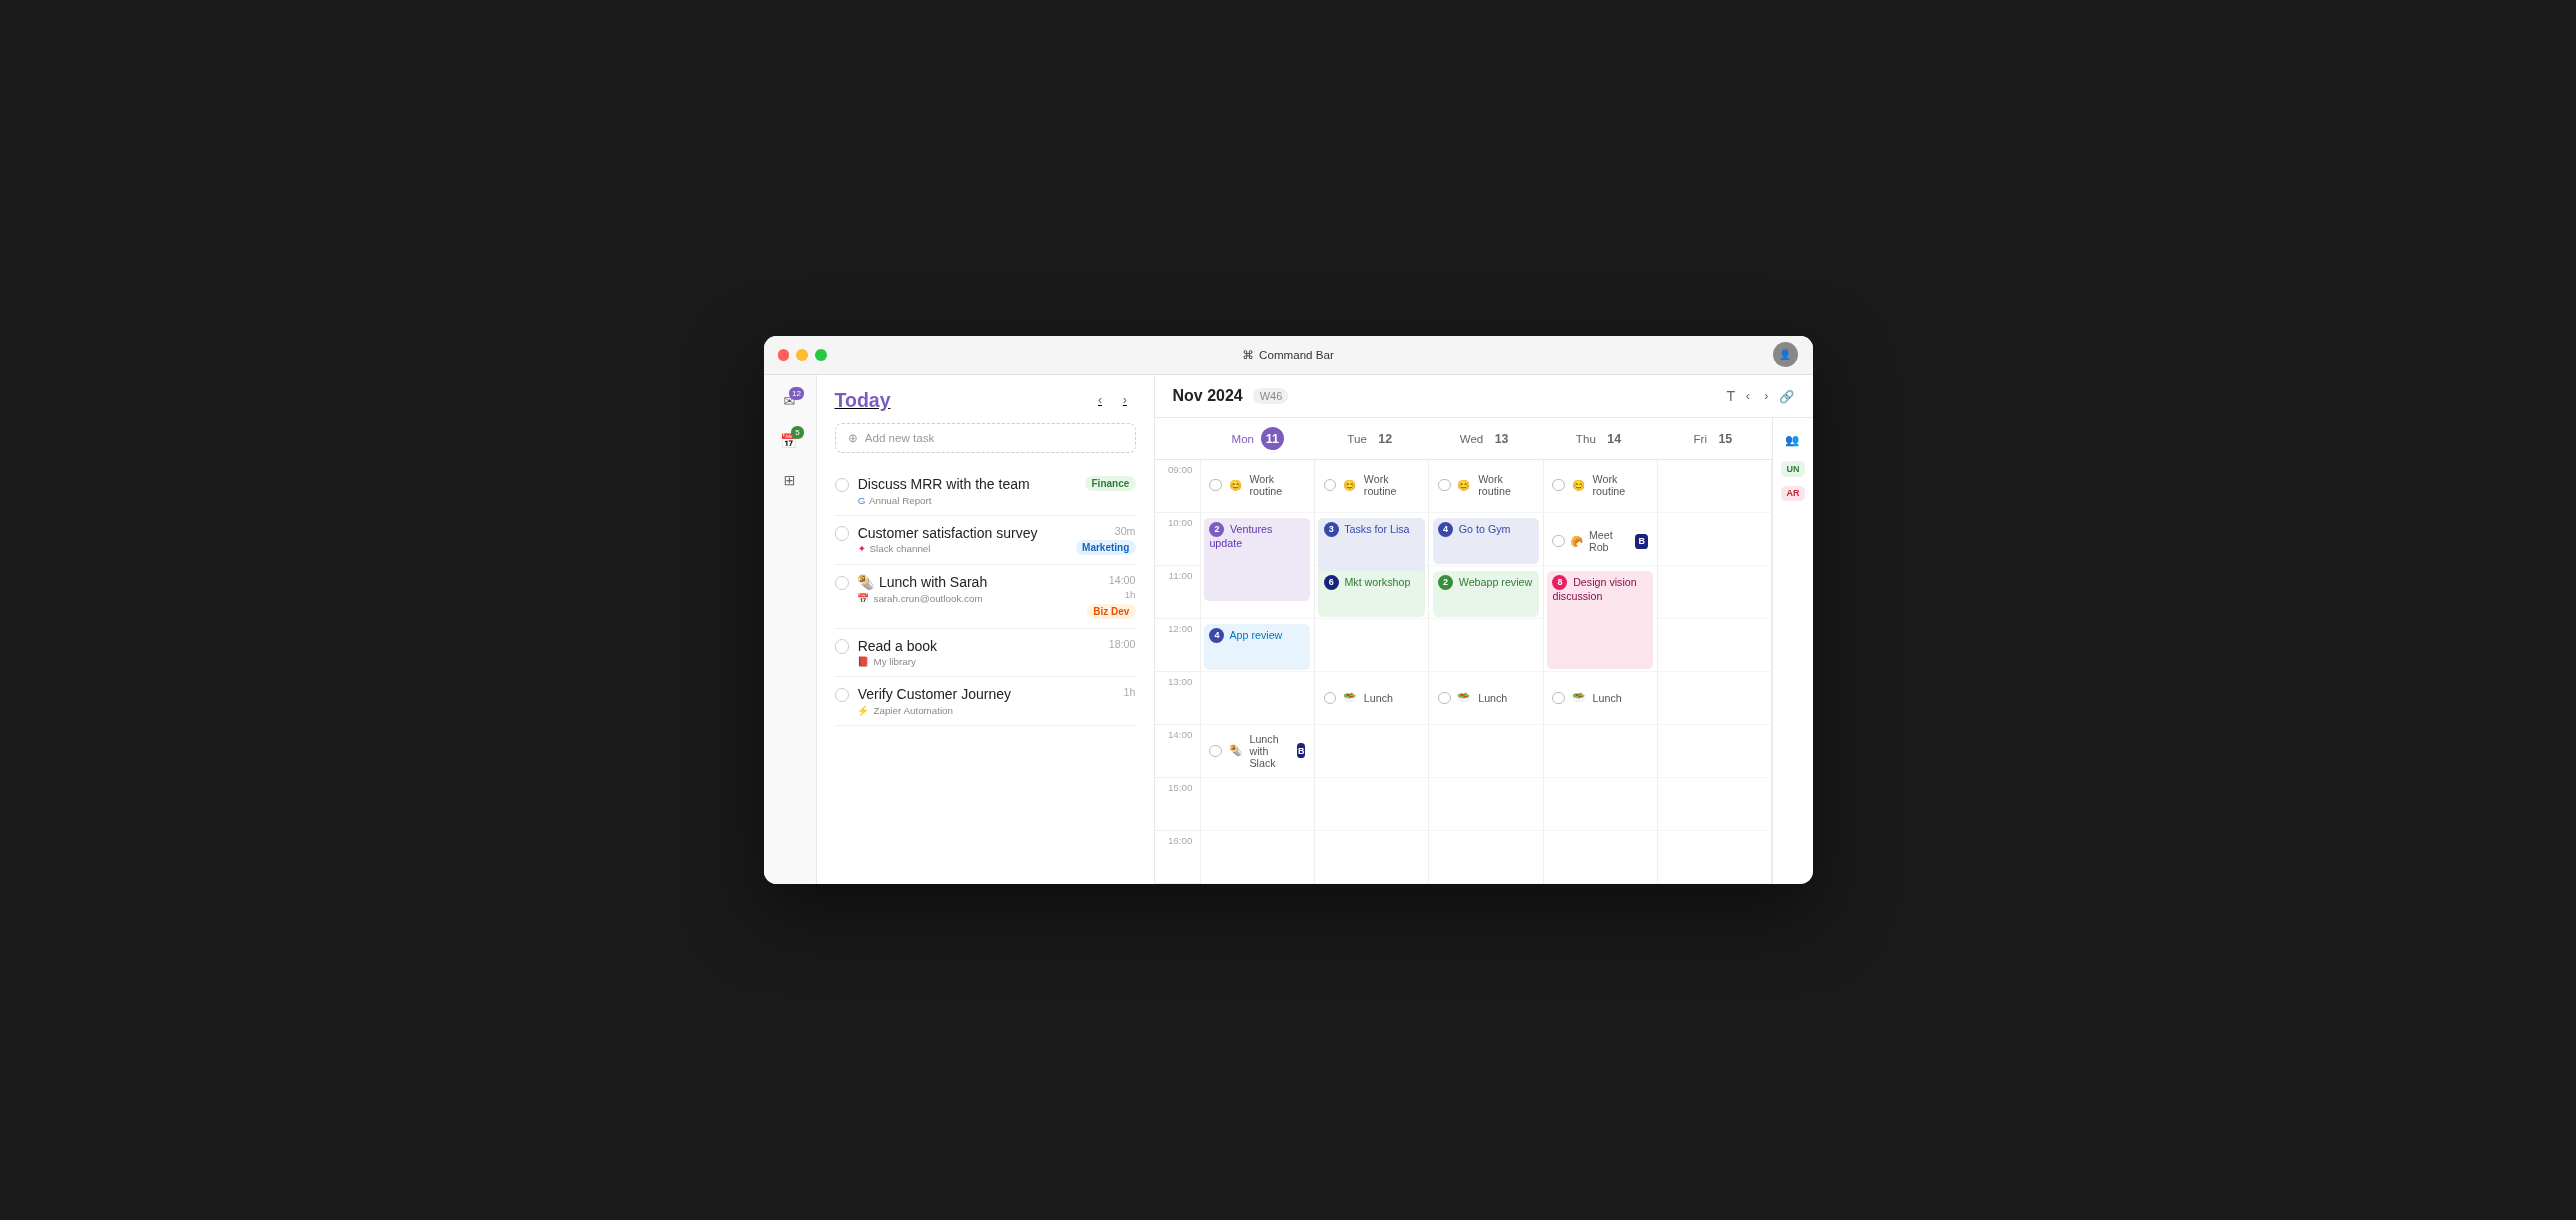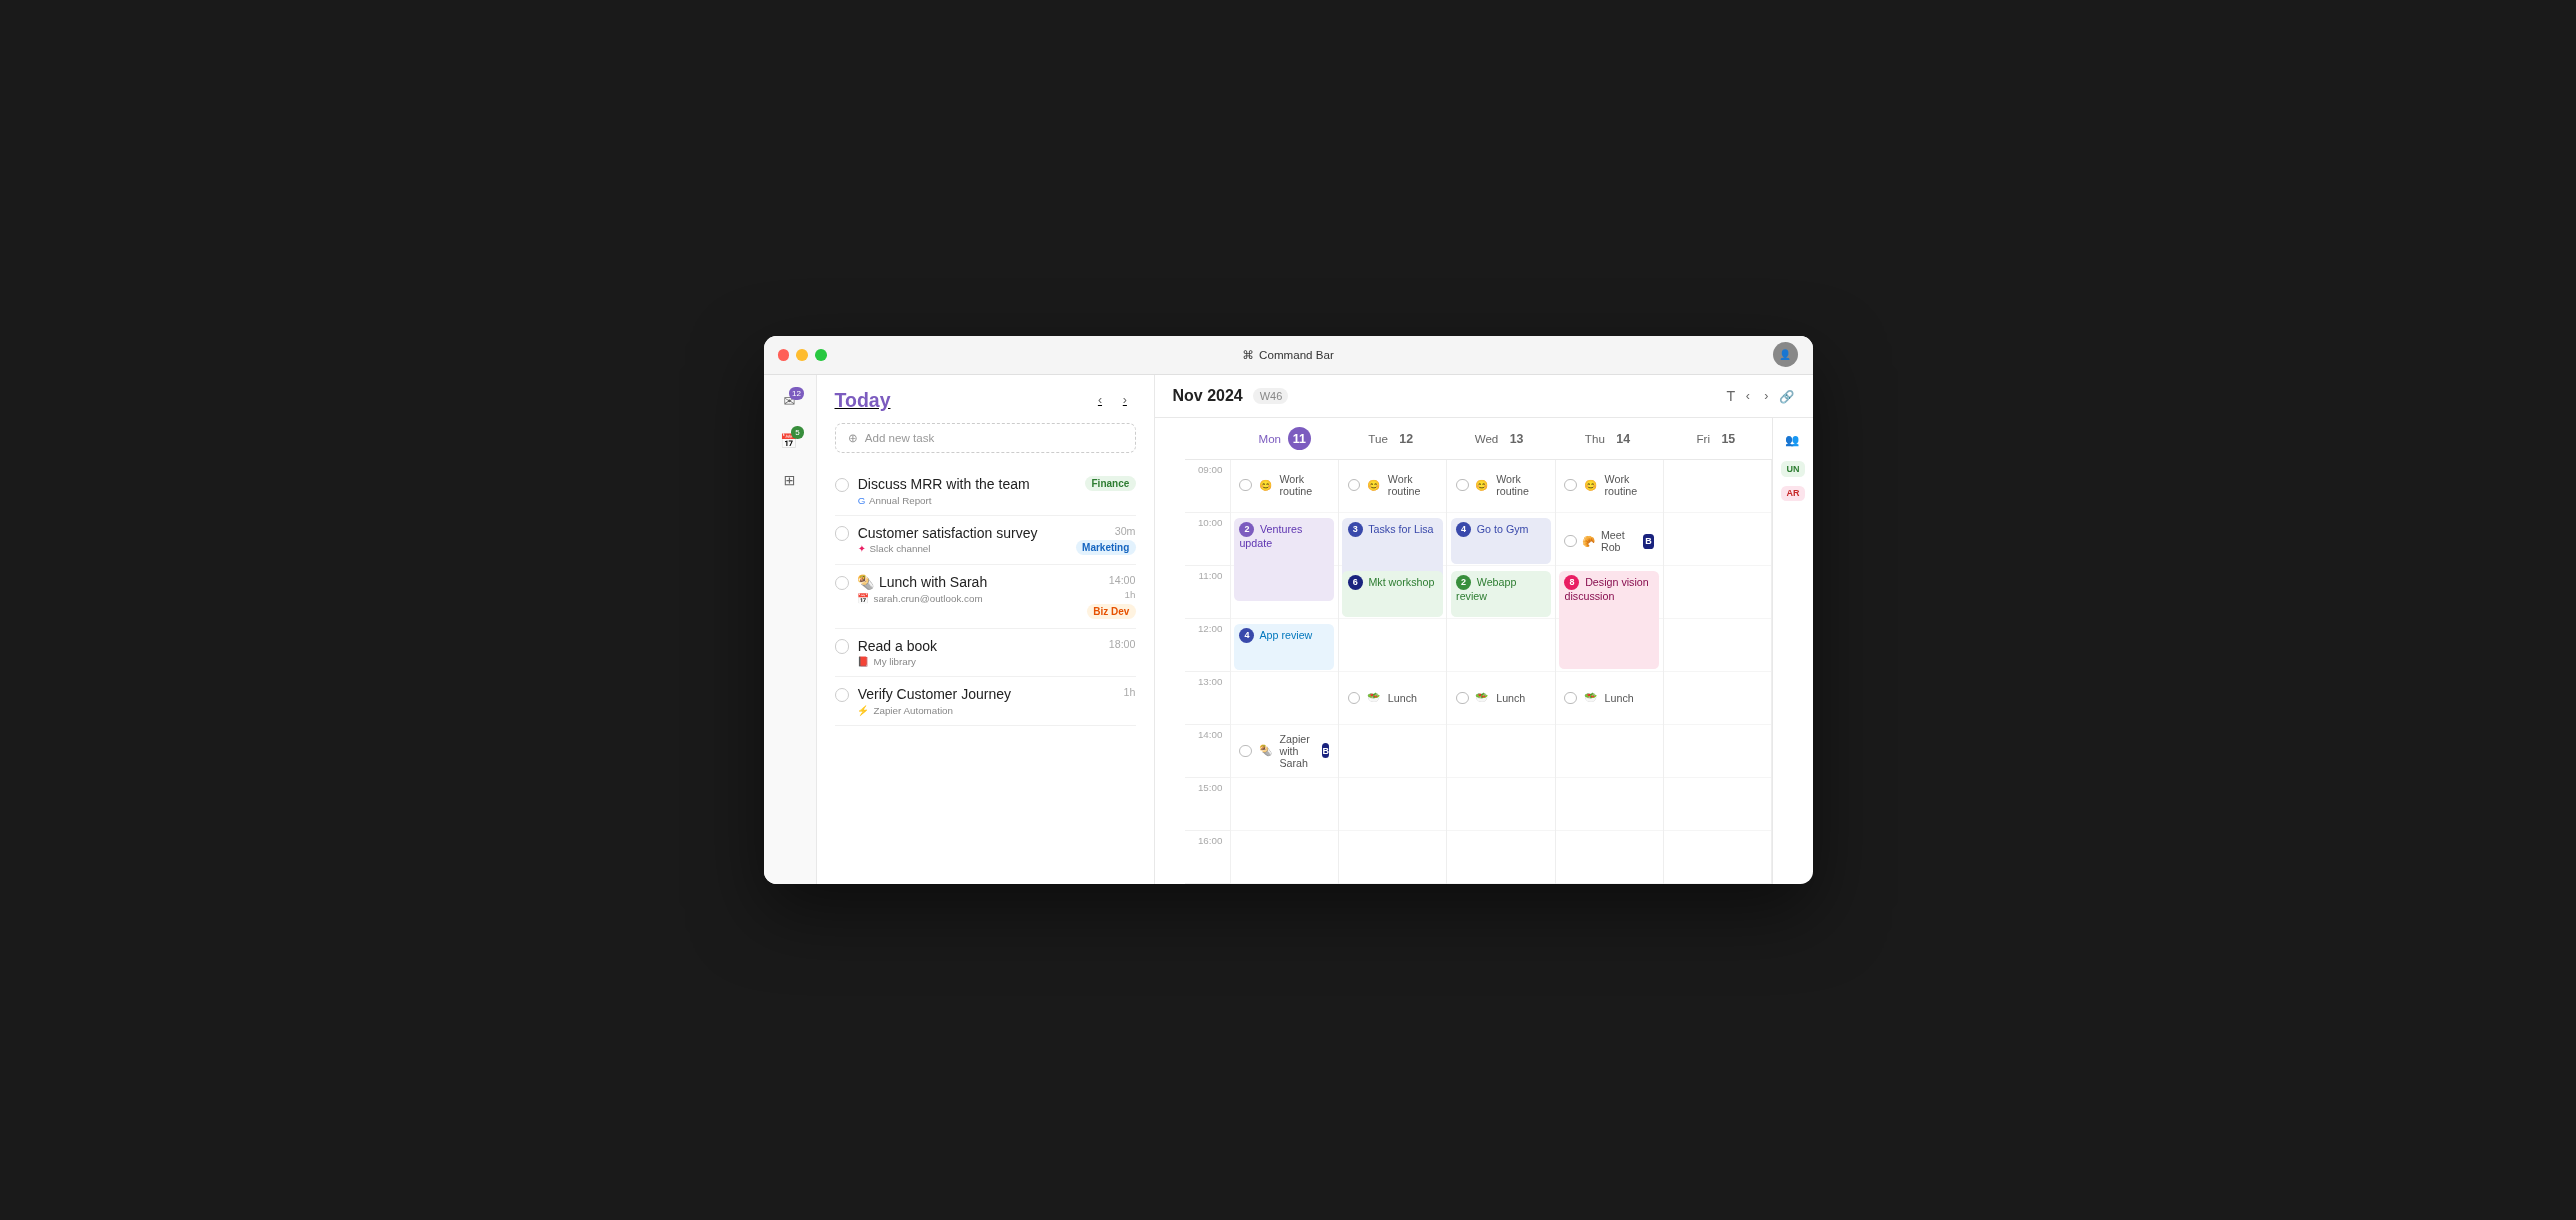--- a/index.html
+++ b/index.html
@@ -292,21 +292,20 @@
       border-radius: 5.3px;
       font-weight: 700;
     }
     .user-tag-un { background: #e8f5e9; color: #2e7d32; }
     .user-tag-ar { background: #fce4ec; color: #c62828; }
     
     .calendar-grid-wrap {
       display: flex;
       flex: 1;
       overflow: hidden;
-      padding-left: 30px;
     }
     .cal-grid {
       flex: 1;
       display: flex;
       flex-direction: column;
       overflow-y: auto;
     }
     .day-headers {
       display: grid;
       grid-template-columns: 46px 1fr 1fr 1fr 1fr 1fr;
@@ -662,21 +661,21 @@
               </div>
 
               <div class="cal-event event-app" style="top:164px; height:46px;">
                 <span class="event-num-badge badge-blue">4</span>
                 <span>App review</span>
               </div>
 
               <div class="cal-event event-lunch-cal" style="top:271px; height:39px; display:flex; align-items:center;">
                 <span class="checkbox-small"></span>
                 <span style="margin:0 3.6px;">🌯</span>
-                <span>Zapier with Sarah</span>
+                <span>Lunch with Slack</span>
                 <span class="letter-badge">B</span>
               </div>
             </div>
 
             <div class="day-col" style="position:relative;">
               <div class="hour-slot"></div>
               <div class="hour-slot"></div>
               <div class="hour-slot"></div>
               <div class="hour-slot"></div>
               <div class="hour-slot"></div>

